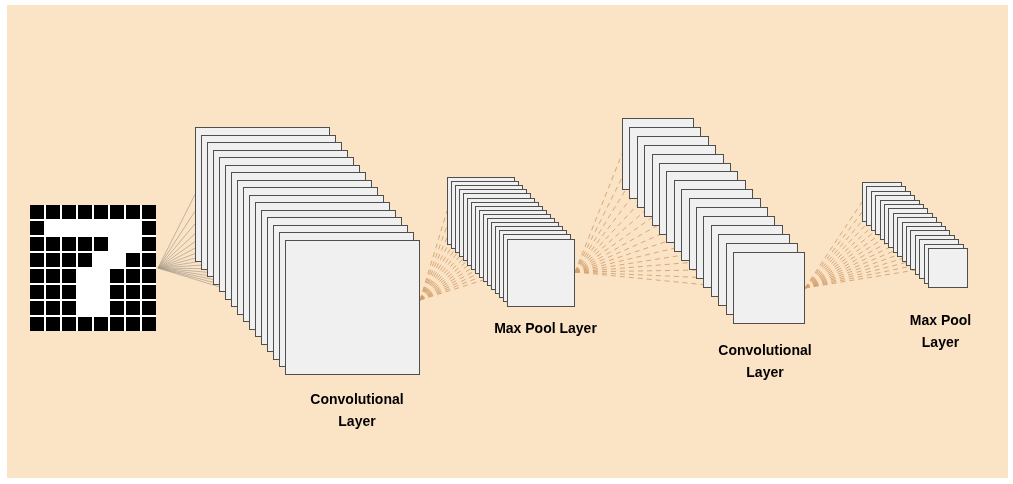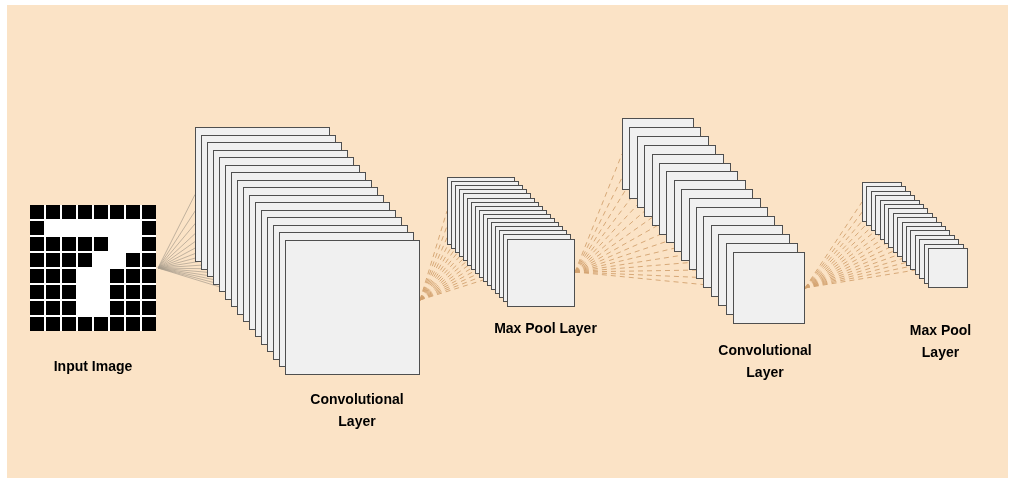--- a/index.html
+++ b/index.html
@@ -9,21 +9,21 @@
   .stack{position:absolute;left:0;top:0;width:100%;height:100%;pointer-events:none;}
   .plate{position:absolute;box-sizing:border-box;border:1px solid #4f4f4f;}
   .grid{position:absolute;left:30px;top:205px;display:grid;gap:2px;background:#ffffff;}
   .cell{width:14px;height:14px;}
   .label{position:absolute;font-weight:bold;font-size:14px;color:#000000;
          text-align:center;white-space:pre-line;line-height:1.55;}
   #label-input{left:30px;top:356px;width:126px;}
   #label-conv1{left:267px;top:389px;width:180px;}
   #label-pool1{left:458px;top:318px;width:175px;}
   #label-conv2{left:675px;top:340px;width:180px;}
-  #label-pool2{left:878px;top:320px;width:125px;}
+  #label-pool2{left:878px;top:310px;width:125px;}
 </style>
 </head>
 <body>
 
 <div class="stage">
   <div class="canvas" id="canvas-bg" style="background: rgb(251, 227, 198);"></div>
 
   <svg id="wires">
       <line x1="158" y1="268" x2="195" y2="194.5" stroke="#a89c8c" stroke-width="0.7"></line>
       <line x1="158" y1="268" x2="201" y2="202" stroke="#a89c8c" stroke-width="0.7"></line>
@@ -224,21 +224,20 @@
       <div class="cell" style="background: rgb(0, 0, 0);"></div>
       <div class="cell" style="background: rgb(0, 0, 0);"></div>
       <div class="cell" style="background: rgb(0, 0, 0);"></div>
       <div class="cell" style="background: rgb(0, 0, 0);"></div>
       <div class="cell" style="background: rgb(0, 0, 0);"></div>
       <div class="cell" style="background: rgb(0, 0, 0);"></div>
       <div class="cell" style="background: rgb(0, 0, 0);"></div>
       <div class="cell" style="background: rgb(0, 0, 0);"></div>
     </div>
 
-  <div class="label" id="label-input" style="color: rgb(0, 0, 0);">Input Image</div>
   <div class="label" id="label-conv1" style="color: rgb(0, 0, 0);">Convolutional
 Layer</div>
   <div class="label" id="label-pool1" style="color: rgb(0, 0, 0);">Max Pool Layer</div>
   <div class="label" id="label-conv2" style="color: rgb(0, 0, 0);">Convolutional
 Layer</div>
   <div class="label" id="label-pool2" style="color: rgb(0, 0, 0);">Max Pool
 Layer</div>
 </div>
 
 </body></html>

